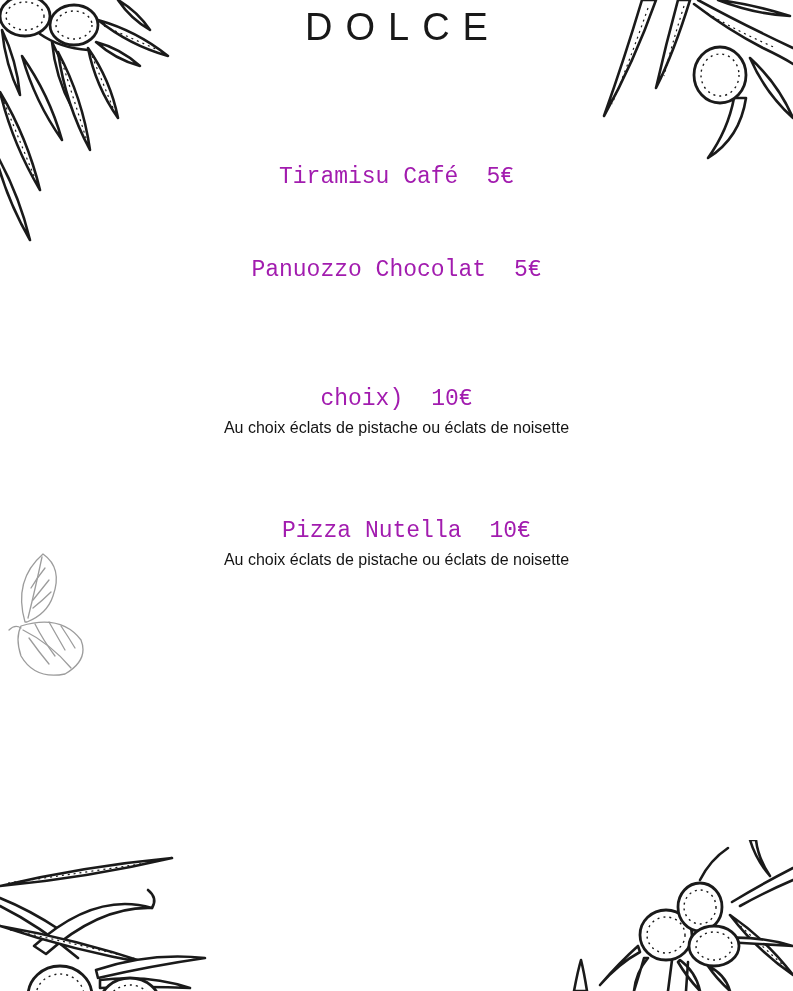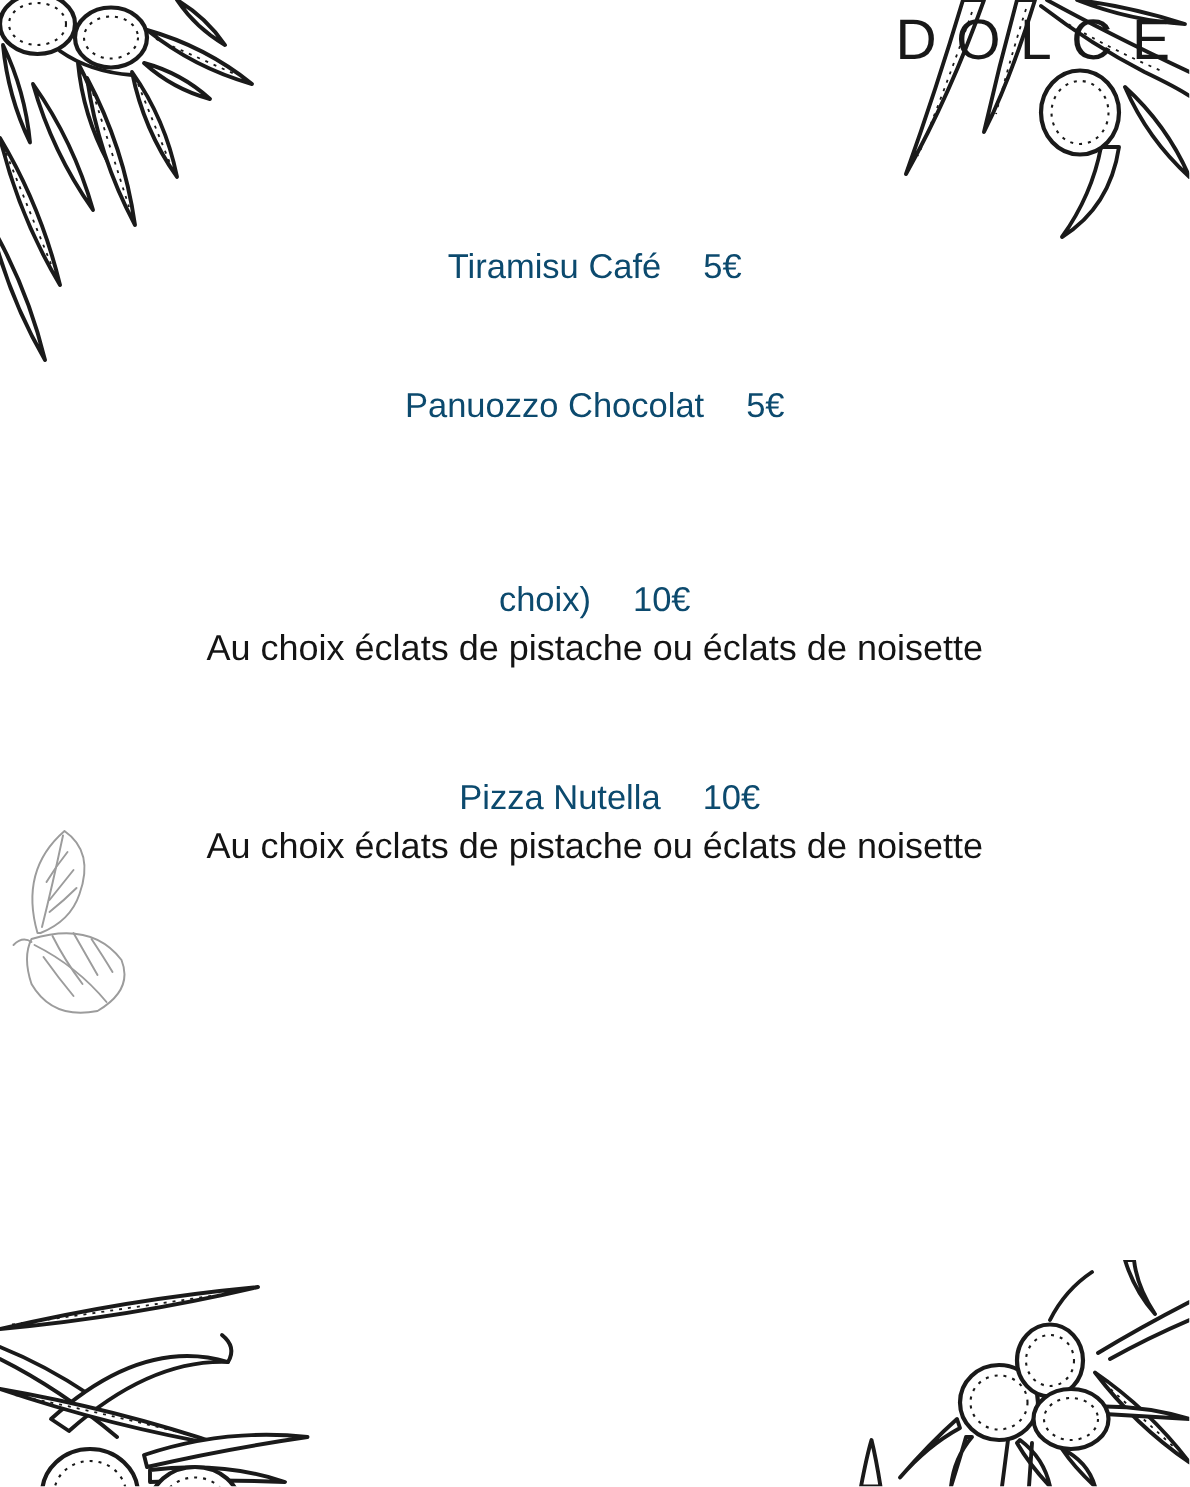--- a/index.html
+++ b/index.html
@@ -15,45 +15,46 @@
   .deco { position: absolute; pointer-events: none; }
   .deco-top-left     { left: 0;    top: 0; }
   .deco-top-right    { left: 598px; top: 0; }
   .deco-mid-left     { left: 3px;  top: 548px; }
   .deco-bottom-left  { left: 0;    top: 846px; }
   .deco-bottom-right { left: 560px; top: 840px; }
 
   .page-title {
     position: absolute;
     top: 6px; left: 0; right: 0;
-    text-align: right;
+    text-align: center;
     font-size: 38px;
     font-weight: 400;
     letter-spacing: 13px;
     text-indent: 13px;
     color: #181818;
   }
   .menu-item {
     position: absolute;
     left: 0; right: 0;
     text-align: center;
     font-size: 23px;
-    color: #0c4a6e;
+    color: #a21caf;
     line-height: 34px;
+    font-family: Liberation Mono, monospace;
   }
   .menu-item .price { margin-left: 28px; }
   .item-1 { top: 160px; }
   .item-2 { top: 253px; }
   .item-3 { top: 348px; left: 50%; right: auto; width: 560px; transform: translateX(-50%); }
   .item-4 { top: 514px; margin-left: 20px; }
   .item-desc {
     position: absolute;
     left: 0; right: 0;
     text-align: center;
-    font-size: 24px;
+    font-size: 16px;
     color: #141414;
   }
   .desc-1 { top: 419px; }
   .desc-2 { top: 551px; }
 
   .deco svg .leaf   { fill: #ffffff; stroke: #1a1a1a; stroke-width: 2.6; stroke-linejoin: round; stroke-linecap: round; }
   .deco svg .olive  { fill: #ffffff; stroke: #1a1a1a; stroke-width: 2.8; }
   .deco svg .dotted { fill: none; stroke: #1a1a1a; stroke-width: 1.4; stroke-dasharray: 2 4; }
   .deco svg .stem   { fill: none; stroke: #1a1a1a; stroke-width: 2.6; stroke-linecap: round; }
   .deco svg .vein   { fill: none; stroke: #1a1a1a; stroke-width: 1.2; stroke-dasharray: 2 4; }

